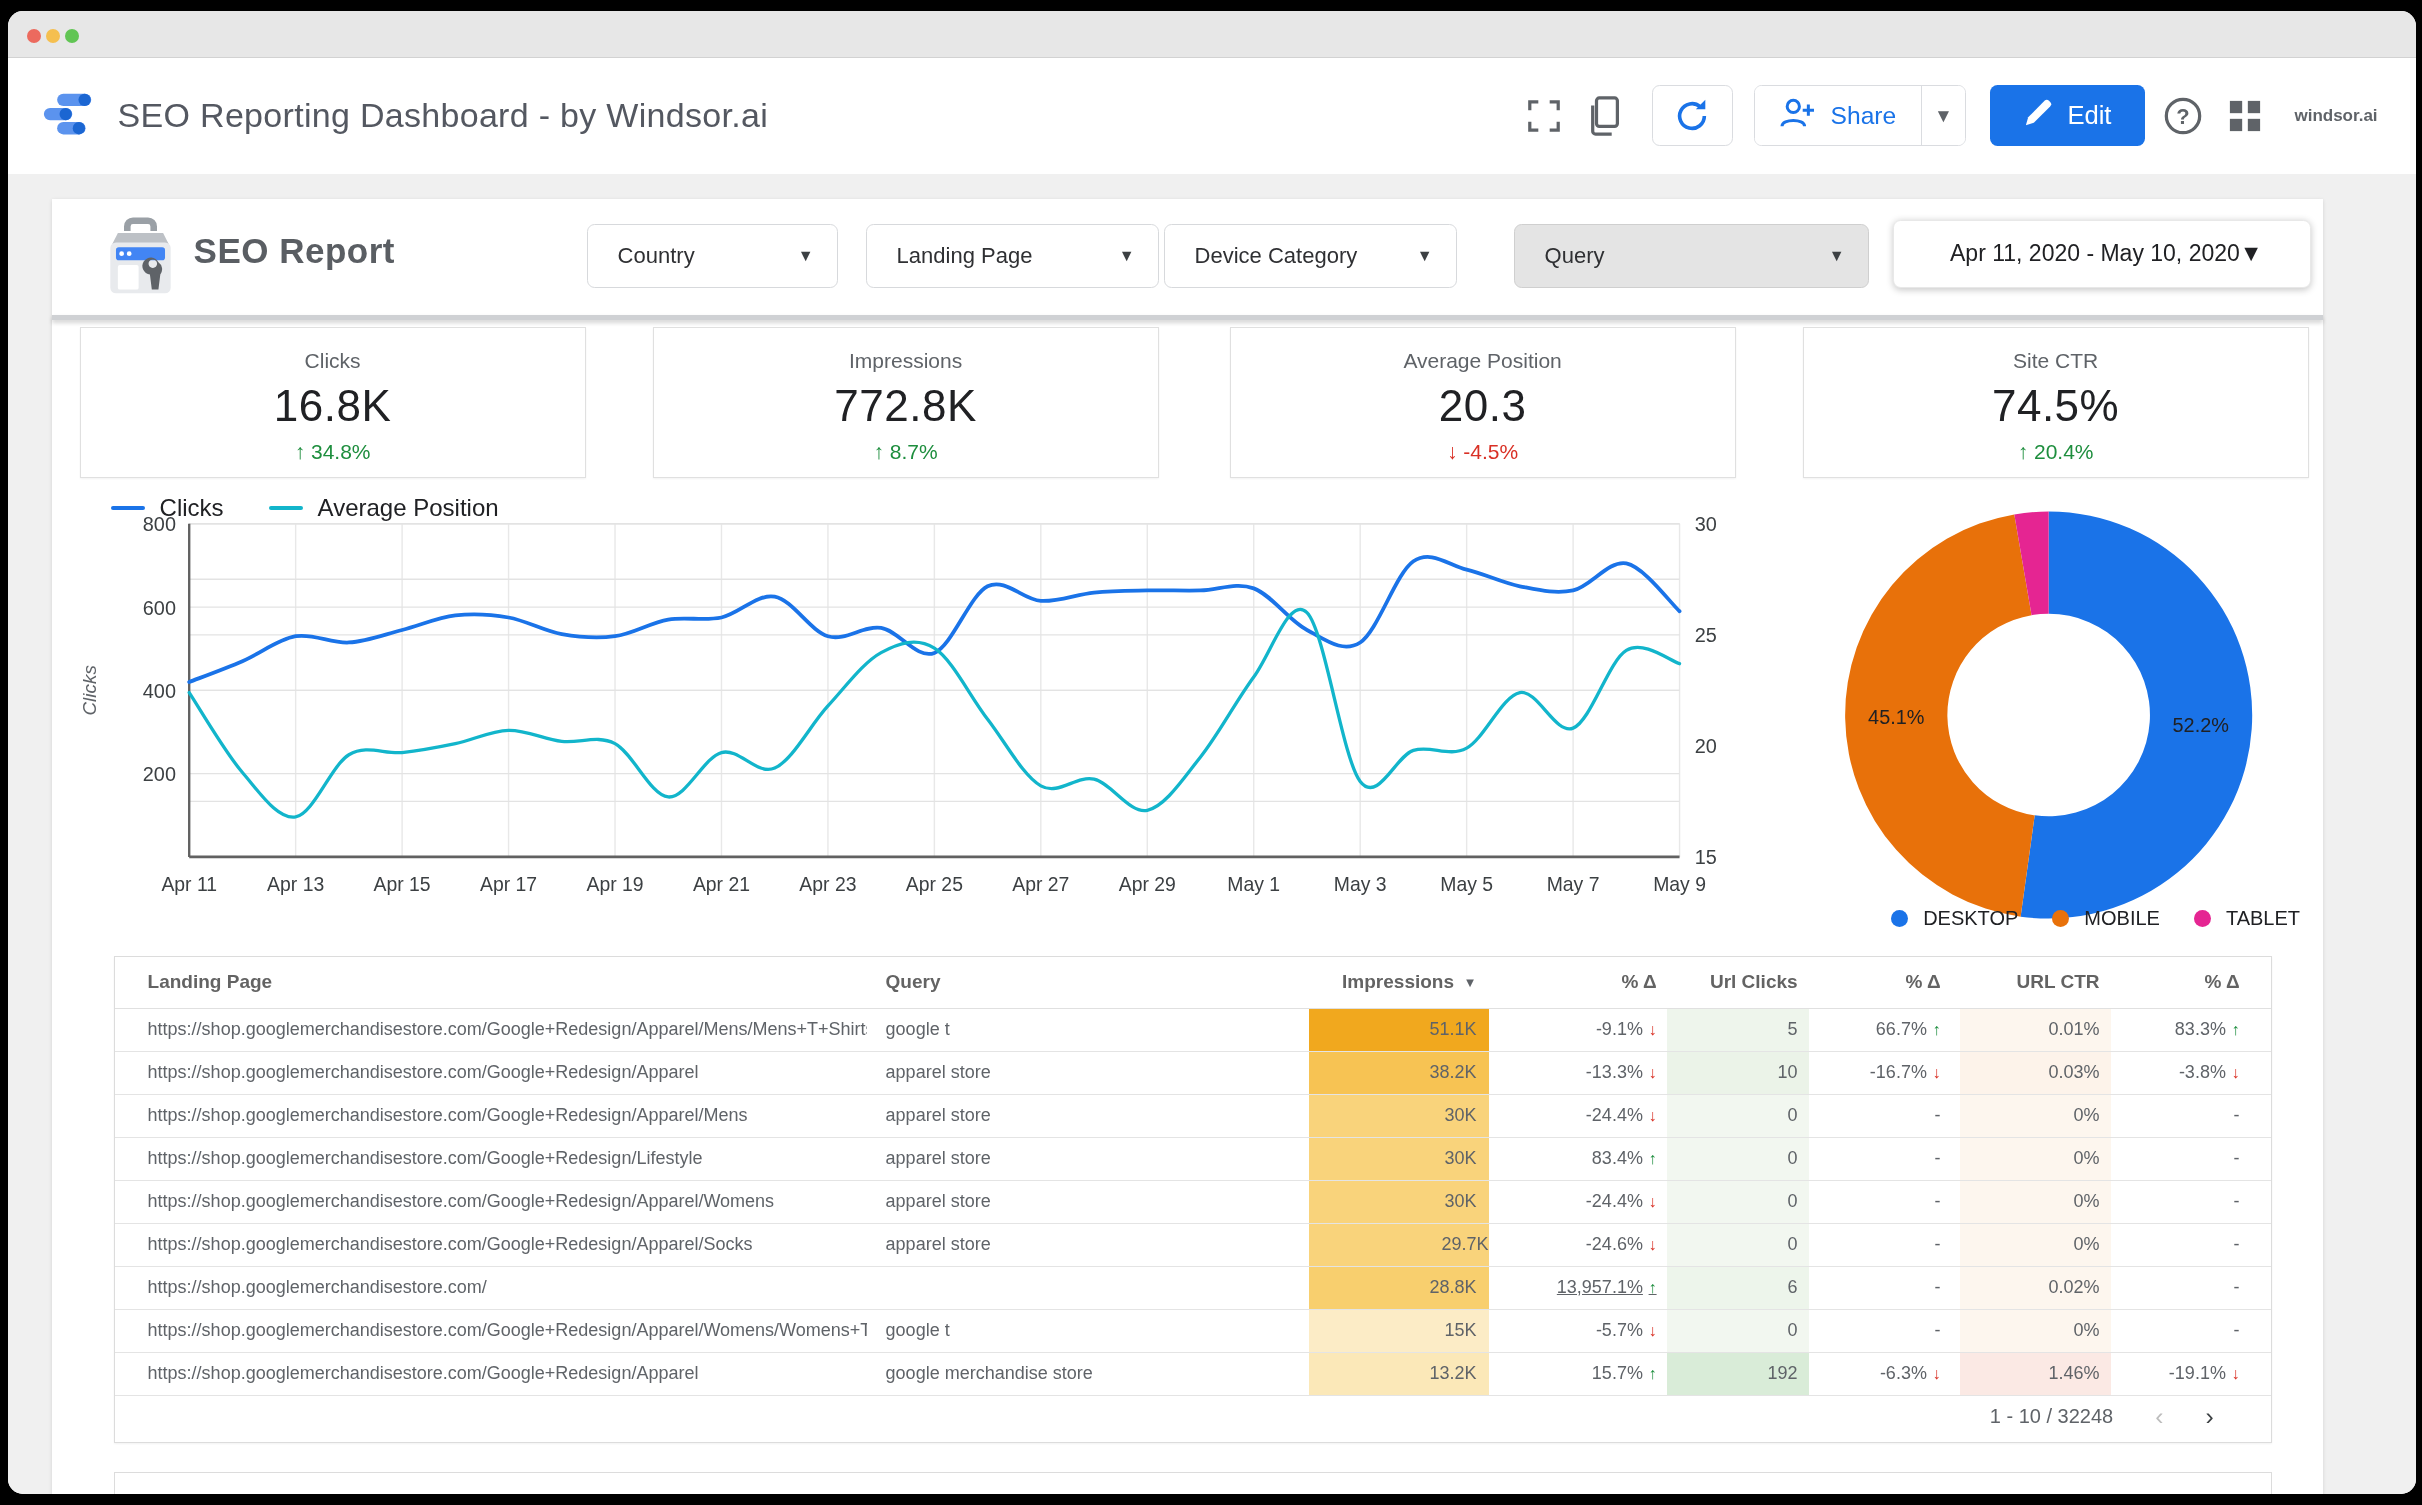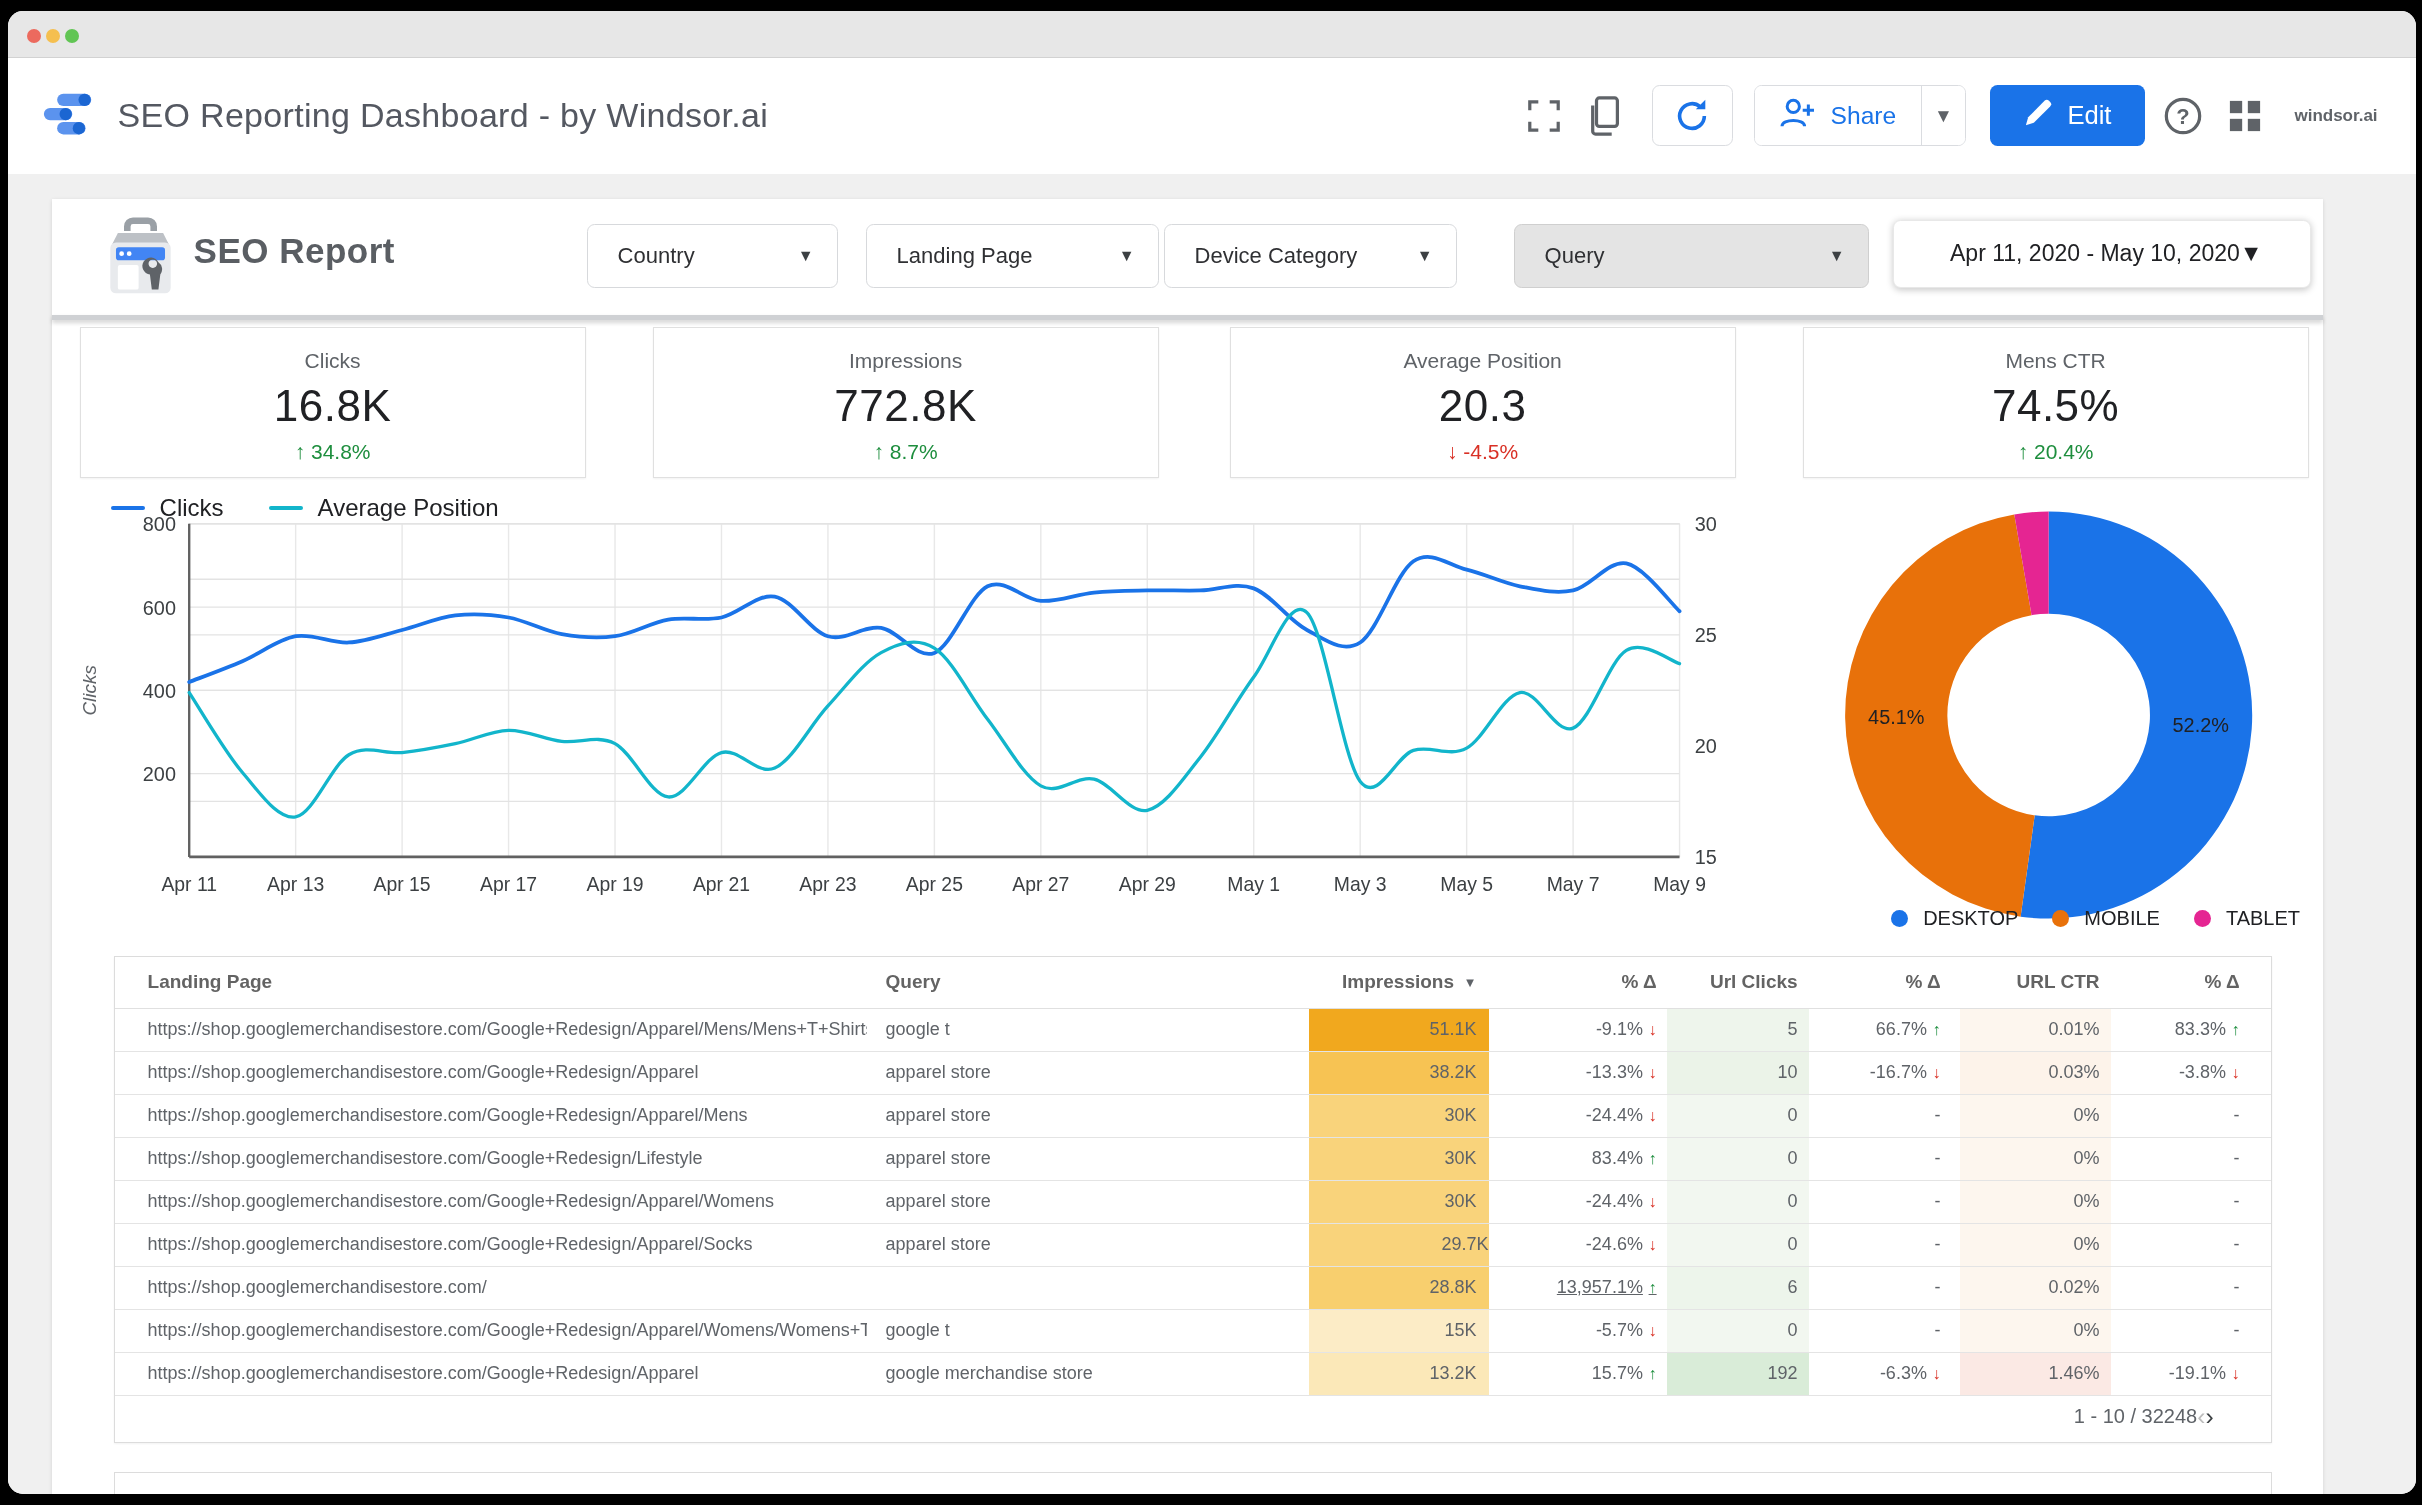--- a/index.html
+++ b/index.html
@@ -54,21 +54,21 @@
   
   .table-card { position:absolute; left:62px; top:757px; width:2158px; height:487px; background:#fff; border:0.9px solid #dcdcdc; box-shadow:0 0.9px 1.9px rgba(0,0,0,0.05); }
   .t-head { position:relative; height:52px; border-bottom:0.9px solid #e0e0e0; }
   .t-row  { position:relative; height:43px; border-bottom:0.9px solid #e4e4e4; }
   .cell { position:absolute; top:0; height:100%; display:flex; align-items:center; font-size:18px; color:#5f6368; white-space:nowrap; overflow:hidden; }
   .cell.right { justify-content:flex-end; }
   .t-head .cell { font-weight:bold; color:#636363; font-size:19px; cursor:pointer; }
   .sortcaret { font-size:13.2px; color:#5f6368; margin-left:9.5px; }
   .arrow { font-size:16px; margin-left:5.7px; }
   .arrow.up { color:#1e8e3e; } .arrow.down { color:#d93025; }
-  .pager { position:absolute; right:57px; bottom:11.4px; display:flex; align-items:center; font-size:20px; color:#5f6368; }
+  .pager { position:absolute; right:57px; bottom:11.4px; display:flex; align-items:center; gap:42px; font-size:20px; color:#5f6368; }
   .pager .nav { font-size:24.6px; cursor:pointer; background:none; border:none; }
   .pager .prev { color:#bdbdbd; } .pager .next { color:#3c4043; }
   .footer-card { position:absolute; left:62px; top:1273px; width:2158px; height:57px; background:#fff; border:0.9px solid #dcdcdc; }
   svg text { font-family:"Liberation Sans", sans-serif; }
 </style>
 </head>
 <body>
 
 <div class="window">
 
@@ -201,21 +201,21 @@
             <div class="lbl">Impressions</div>
             <div class="val">772.8K</div>
             <div class="delta up">↑ 8.7%</div>
           </div>
           <div class="scorecard" style="left:1178px;">
             <div class="lbl">Average Position</div>
             <div class="val">20.3</div>
             <div class="delta down">↓ -4.5%</div>
           </div>
           <div class="scorecard" style="left:1751px;">
-            <div class="lbl">Mens CTR</div>
+            <div class="lbl">Site CTR</div>
             <div class="val">74.5%</div>
             <div class="delta up">↑ 20.4%</div>
           </div>
         </div>
 
       <div class="legend" id="legend">
           <div class="item">
             <span class="swatch" style="background:#1a73e8"></span>
             <span>Clicks</span>
           </div>

